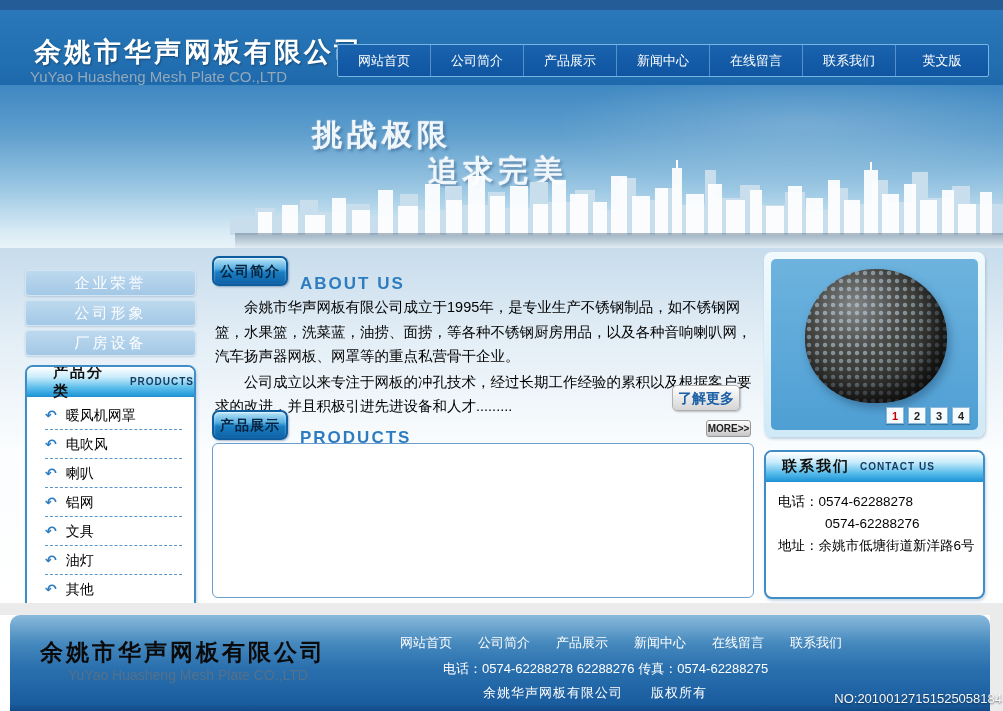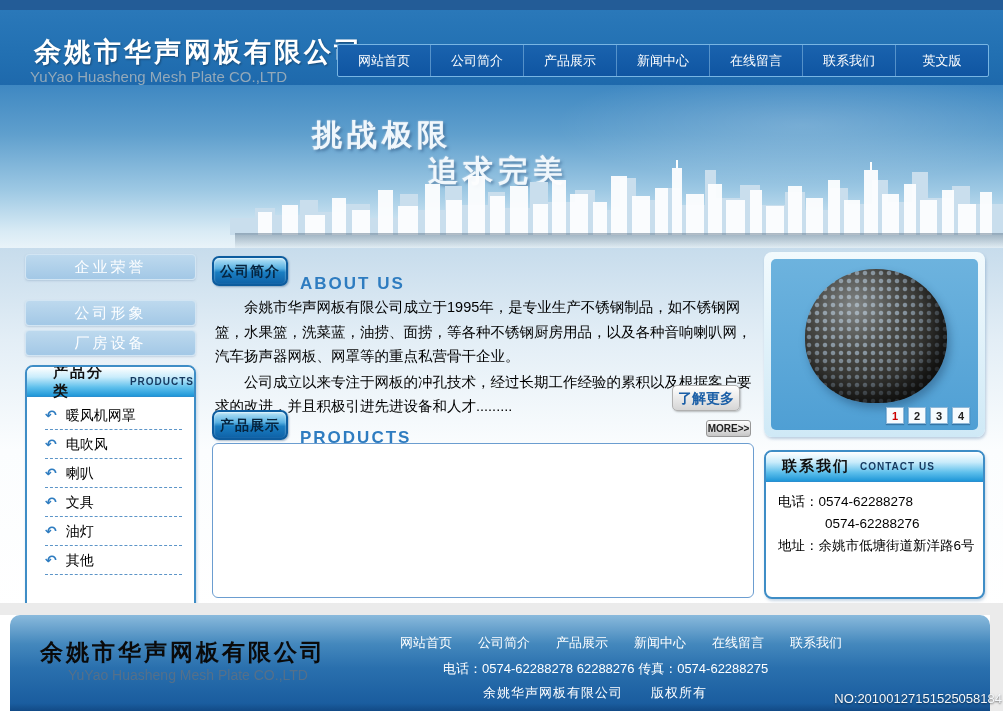--- a/index.html
+++ b/index.html
@@ -185,33 +185,34 @@
           <rect x="980" y="32" width="12" height="43"></rect>
       </g>
       <line x1="677" y1="8" x2="677" y2="0" stroke="#fff" stroke-width="2"></line>
       <line x1="871" y1="10" x2="871" y2="2" stroke="#fff" stroke-width="2"></line>
     </svg>
     <div class="reflection"></div>
   </div>
 
   <div class="main">
 
-    <div class="side-btn" style="top:6px">企业荣誉</div>
+    <div class="side-btn" style="top:22px">企业荣誉</div>
     <div class="side-btn" style="top:52px">公司形象</div>
     <div class="side-btn" style="top:82px">厂房设备</div>
 
     <div class="products-panel">
       <div class="panel-head">
         <span class="cn">产品分类</span>
         <span class="en">PRODUCTS</span>
       </div>
       <div class="cat-list">
         <div class="cat-item"><span class="cat-icon">↶</span><span>暖风机网罩</span></div>
         <div class="cat-item"><span class="cat-icon">↶</span><span>电吹风</span></div>
         <div class="cat-item"><span class="cat-icon">↶</span><span>喇叭</span></div>
+        <div class="cat-item"><span class="cat-icon">↶</span><span>铝网</span></div>
         <div class="cat-item"><span class="cat-icon">↶</span><span>文具</span></div>
         <div class="cat-item"><span class="cat-icon">↶</span><span>油灯</span></div>
         <div class="cat-item"><span class="cat-icon">↶</span><span>其他</span></div>
       </div>
     </div>
 
     <div class="tab-btn" id="about-tab">公司简介</div>
     <div class="tab-en" id="about-en">ABOUT US</div>
     <div class="about-text">
       <p>余姚市华声网板有限公司成立于1995年，是专业生产不锈钢制品，如不锈钢网篮，水果篮，洗菜蓝，油捞、面捞，等各种不锈钢厨房用品，以及各种音响喇叭网，汽车扬声器网板、网罩等的重点私营骨干企业。</p>

